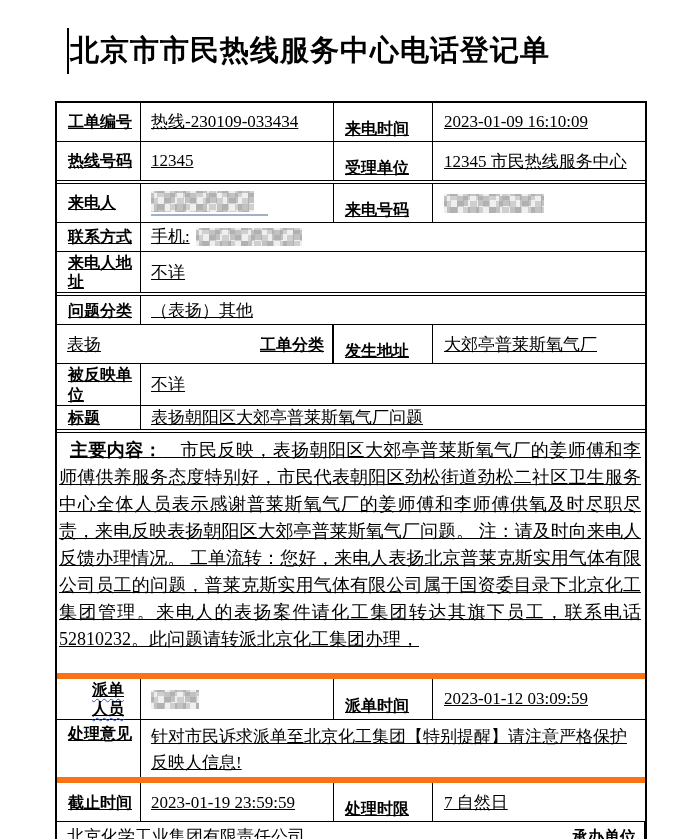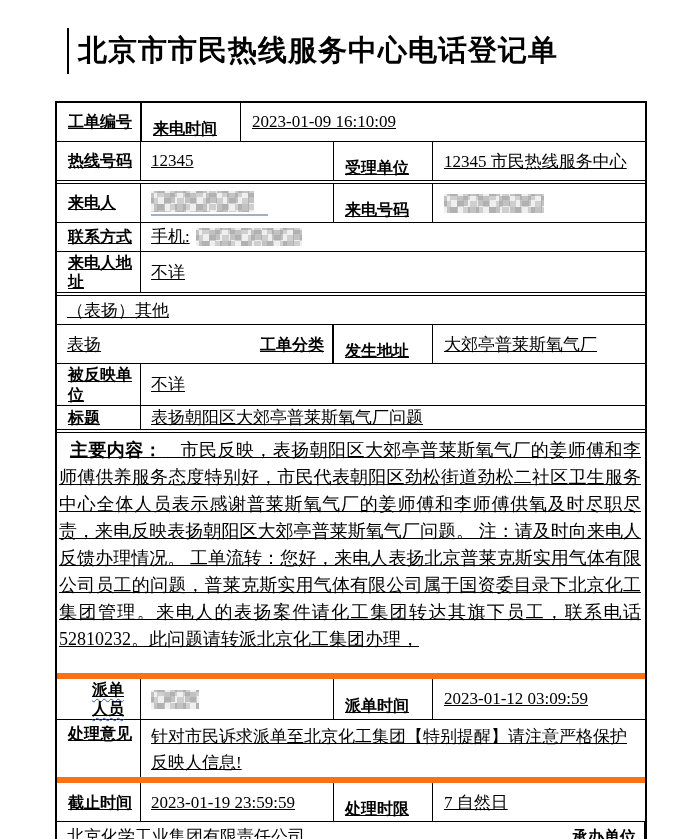--- a/index.html
+++ b/index.html
@@ -1,20 +1,20 @@
 <!DOCTYPE html>
 <html><head>
 <meta charset="utf-8">
 <style>
   html,body{margin:0;padding:0;background:#ffffff;}
   .page{
     width:700px;height:839px;background:#ffffff;position:relative;
     font-family:"Liberation Serif",serif;color:#000;overflow:hidden;
   }
-  .titlebar{display:flex;align-items:center;margin:27px 0 0 67px;height:48px;gap:8px;}
+  .titlebar{display:flex;align-items:center;margin:27px 0 0 67px;height:48px;}
   .cursor{width:2px;height:46px;background:#000;margin-right:1px;}
   h1.doc-title{
     margin:0;font-family:"Liberation Sans",sans-serif;font-weight:bold;
     font-size:29px;letter-spacing:1px;white-space:nowrap;
   }
   .reg-table{
     margin:26px 0 0 55px;width:592px;border:2px solid #000;box-sizing:border-box;
     background:#fff;
     text-decoration:underline;
   }
@@ -72,20 +72,21 @@
 
   <div class="titlebar">
     <div class="cursor"></div>
     <h1 class="doc-title">北京市市民热线服务中心电话登记单</h1>
   </div>
 
   <div class="reg-table">
 
     <div class="row h28">
       <div class="c lbl">工单编号</div>
+      <div class="c val">热线-230109-033434</div>
       <div class="c lbl2">来电时间</div>
       <div class="c val2">2023-01-09 16:10:09</div>
     </div>
 
     <div class="row h28 dbl">
       <div class="c lbl">热线号码</div>
       <div class="c val">12345</div>
       <div class="c lbl2">受理单位</div>
       <div class="c val2">12345 市民热线服务中心</div>
     </div>
@@ -110,20 +111,21 @@
         <span class="redact w106"></span>
       </div>
     </div>
 
     <div class="row h22 dbl">
       <div class="c lbl">来电人地址</div>
       <div class="c val">不详</div>
     </div>
 
     <div class="row h28">
+      <div class="c lbl">问题分类</div>
       <div class="c val">（表扬）其他</div>
     </div>
 
     <div class="row h30">
       <div class="c val">表扬</div>
       <div class="c lbl">工单分类</div>
       <div class="c lbl2">发生地址</div>
       <div class="c val2">大郊亭普莱斯氧气厂</div>
     </div>
 

